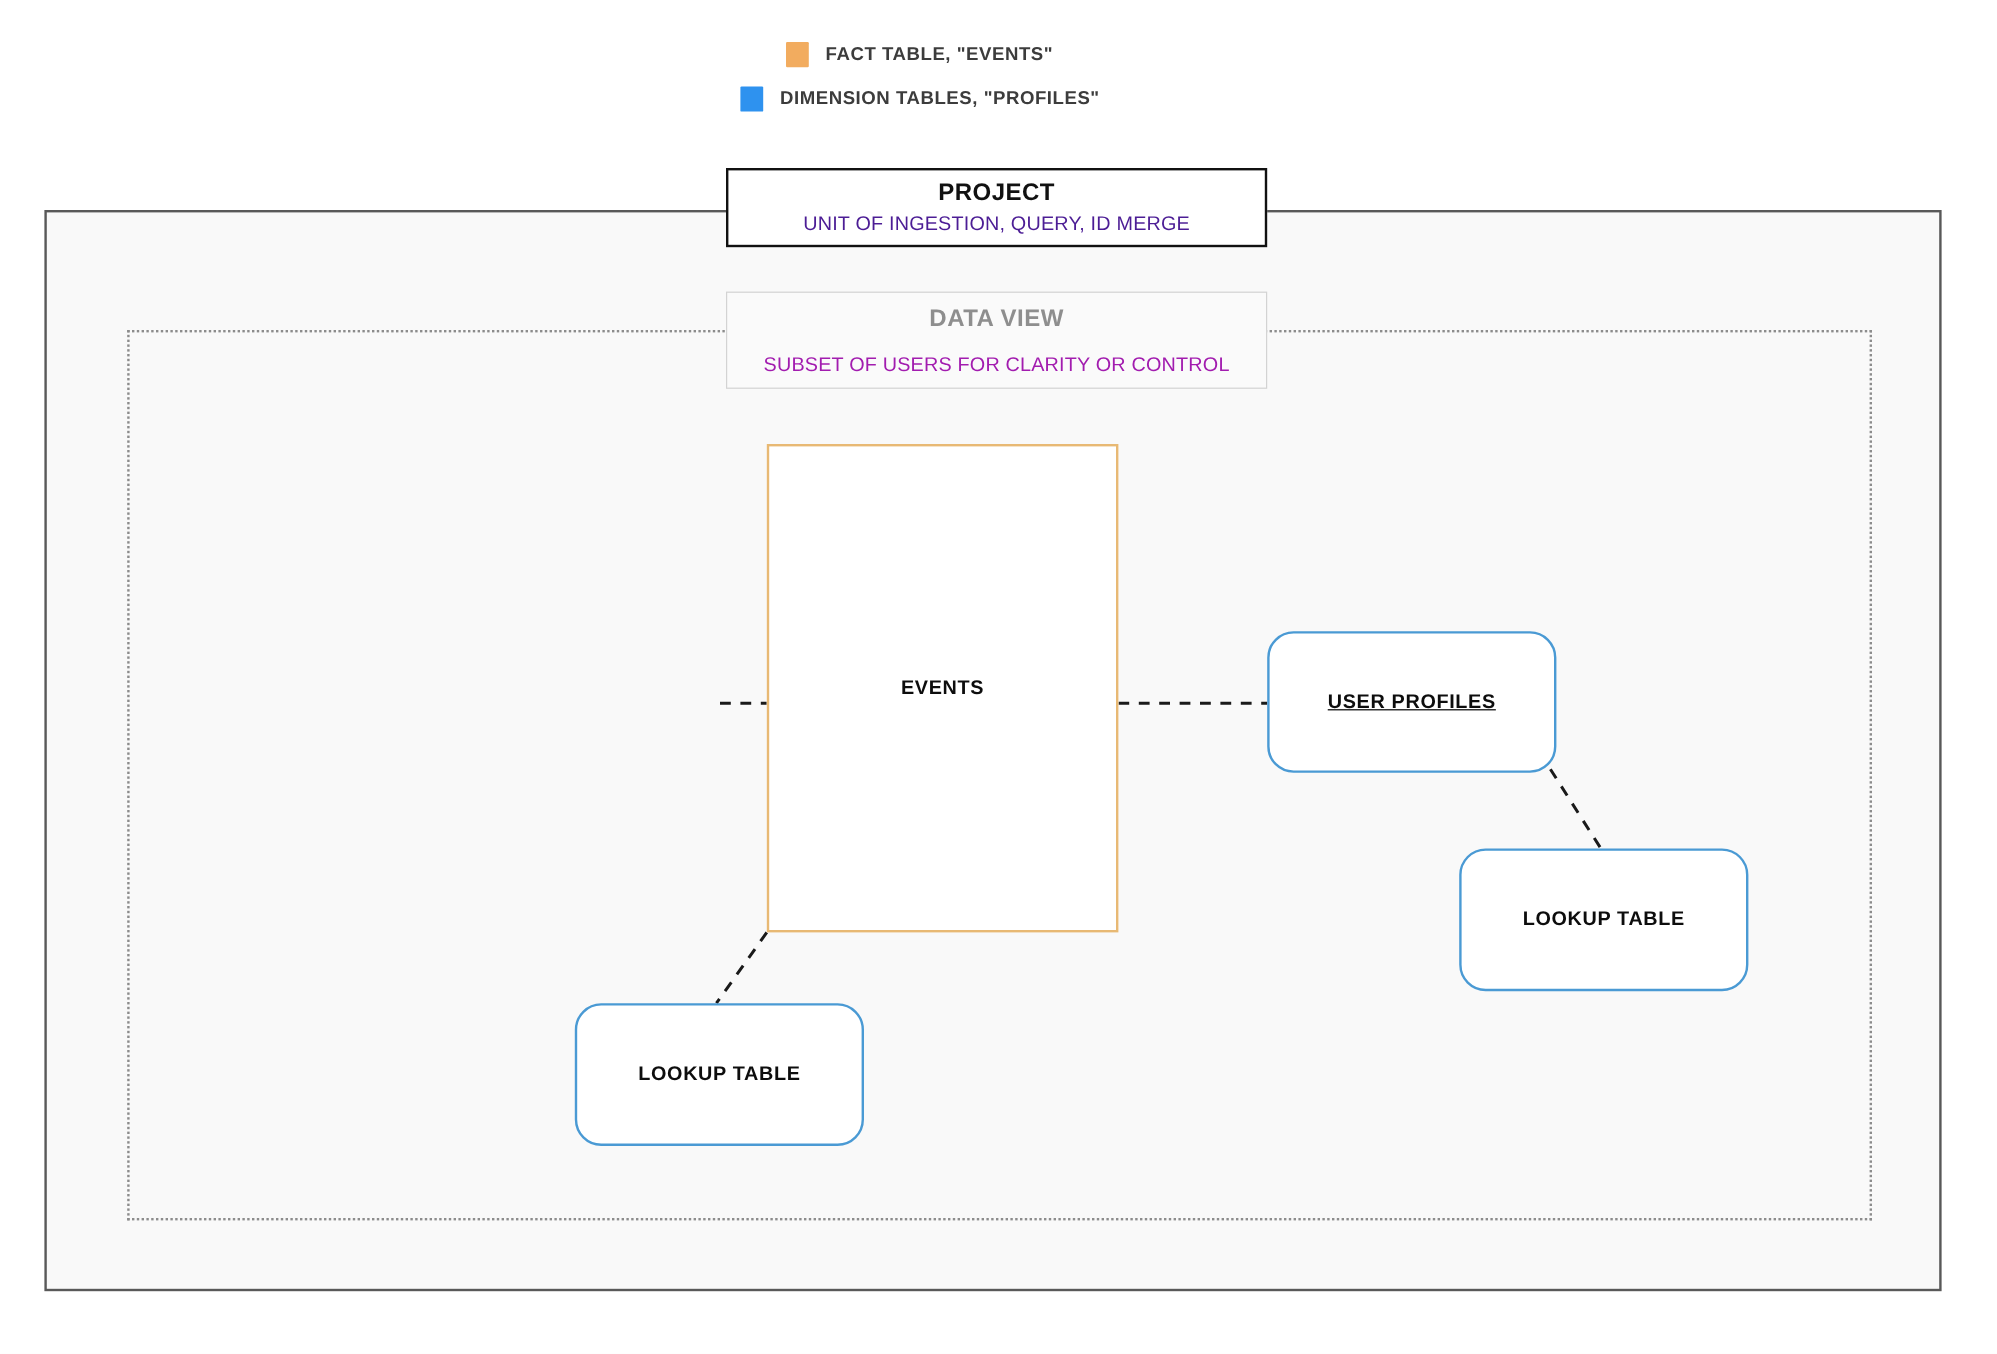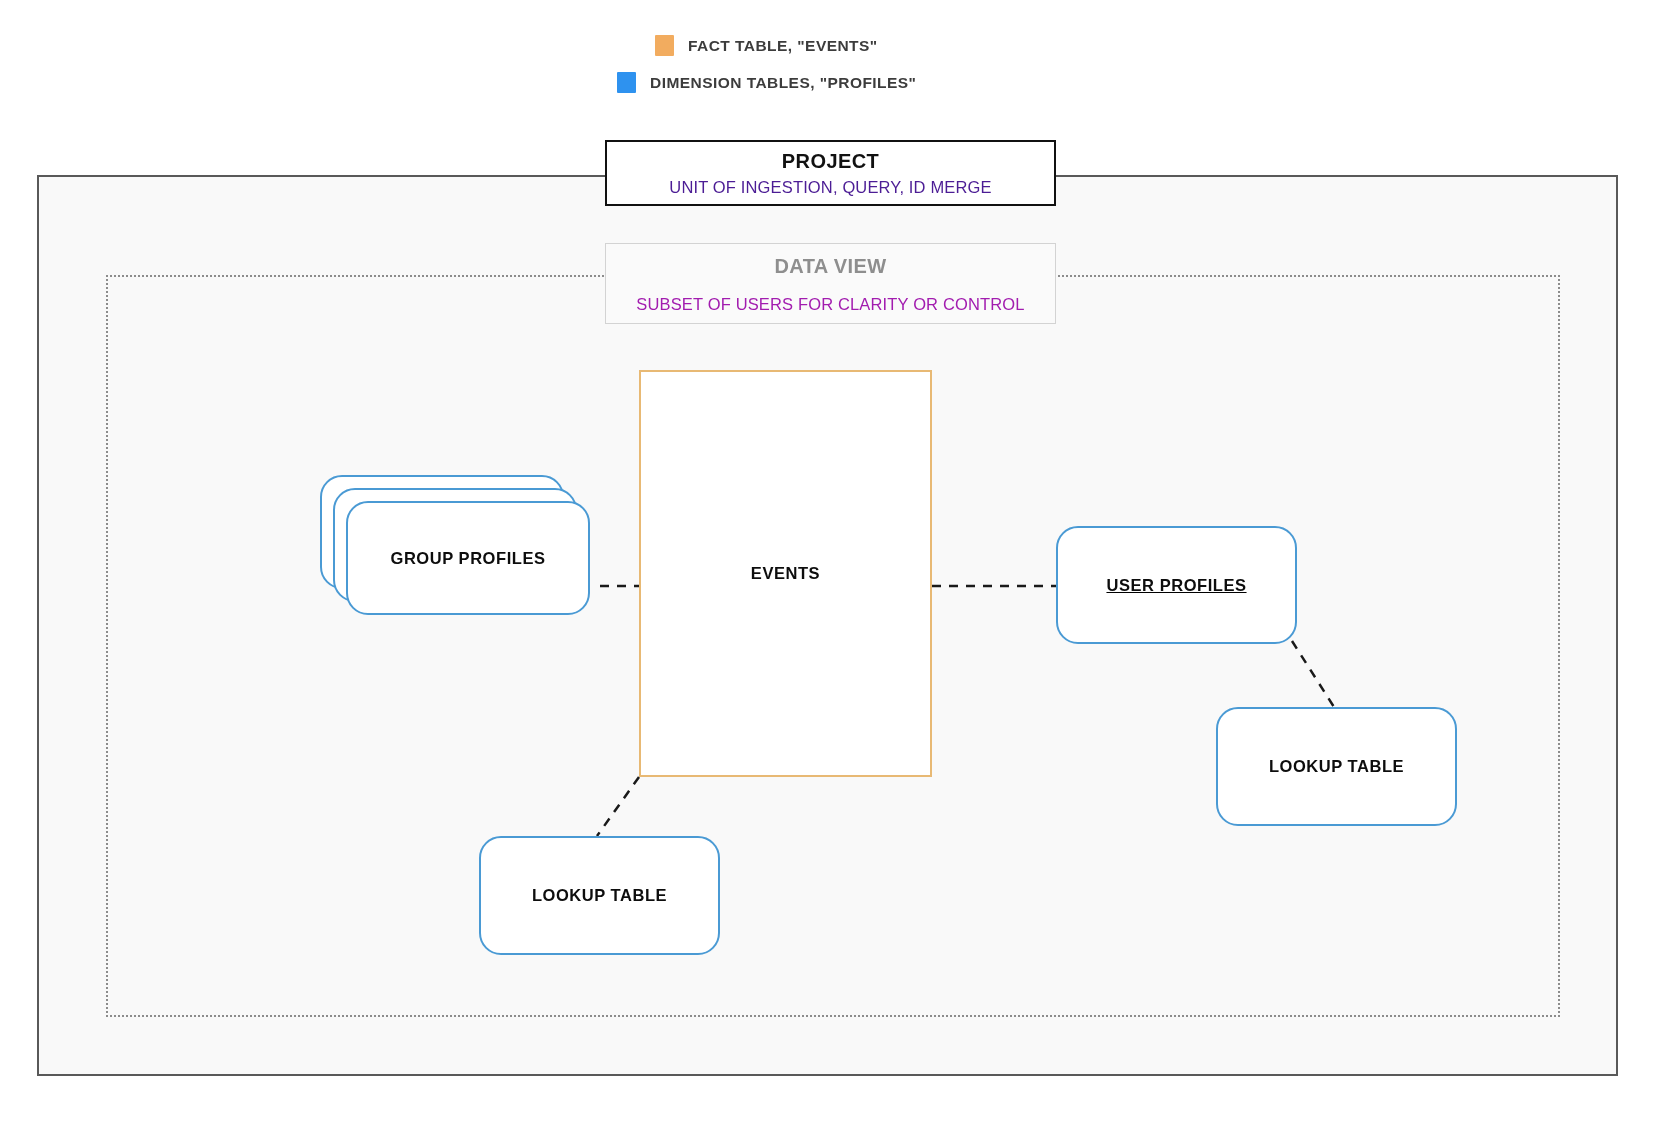--- a/index.html
+++ b/index.html
@@ -195,27 +195,20 @@
 
   <div class="header-card" id="dataview-card">
     <div class="card-title">DATA VIEW</div>
     <div class="card-sub">SUBSET OF USERS FOR CLARITY OR CONTROL</div>
   </div>
 
   <div class="node" id="events-node">
     <span class="node-label">EVENTS</span>
   </div>
 
-  <div id="group-profiles-stack">
-    <div class="stack-card" id="group-card-back"></div>
-    <div class="stack-card" id="group-card-mid"></div>
-    <div class="stack-card" id="group-card-front">
-      <span class="node-label">GROUP PROFILES</span>
-    </div>
-  </div>
 
   <div class="node dim-node" id="user-profiles-node">
     <span class="node-label">USER PROFILES</span>
   </div>
 
   <div class="node dim-node" id="lookup-right-node">
     <span class="node-label">LOOKUP TABLE</span>
   </div>
 
   <div class="node dim-node" id="lookup-left-node">

